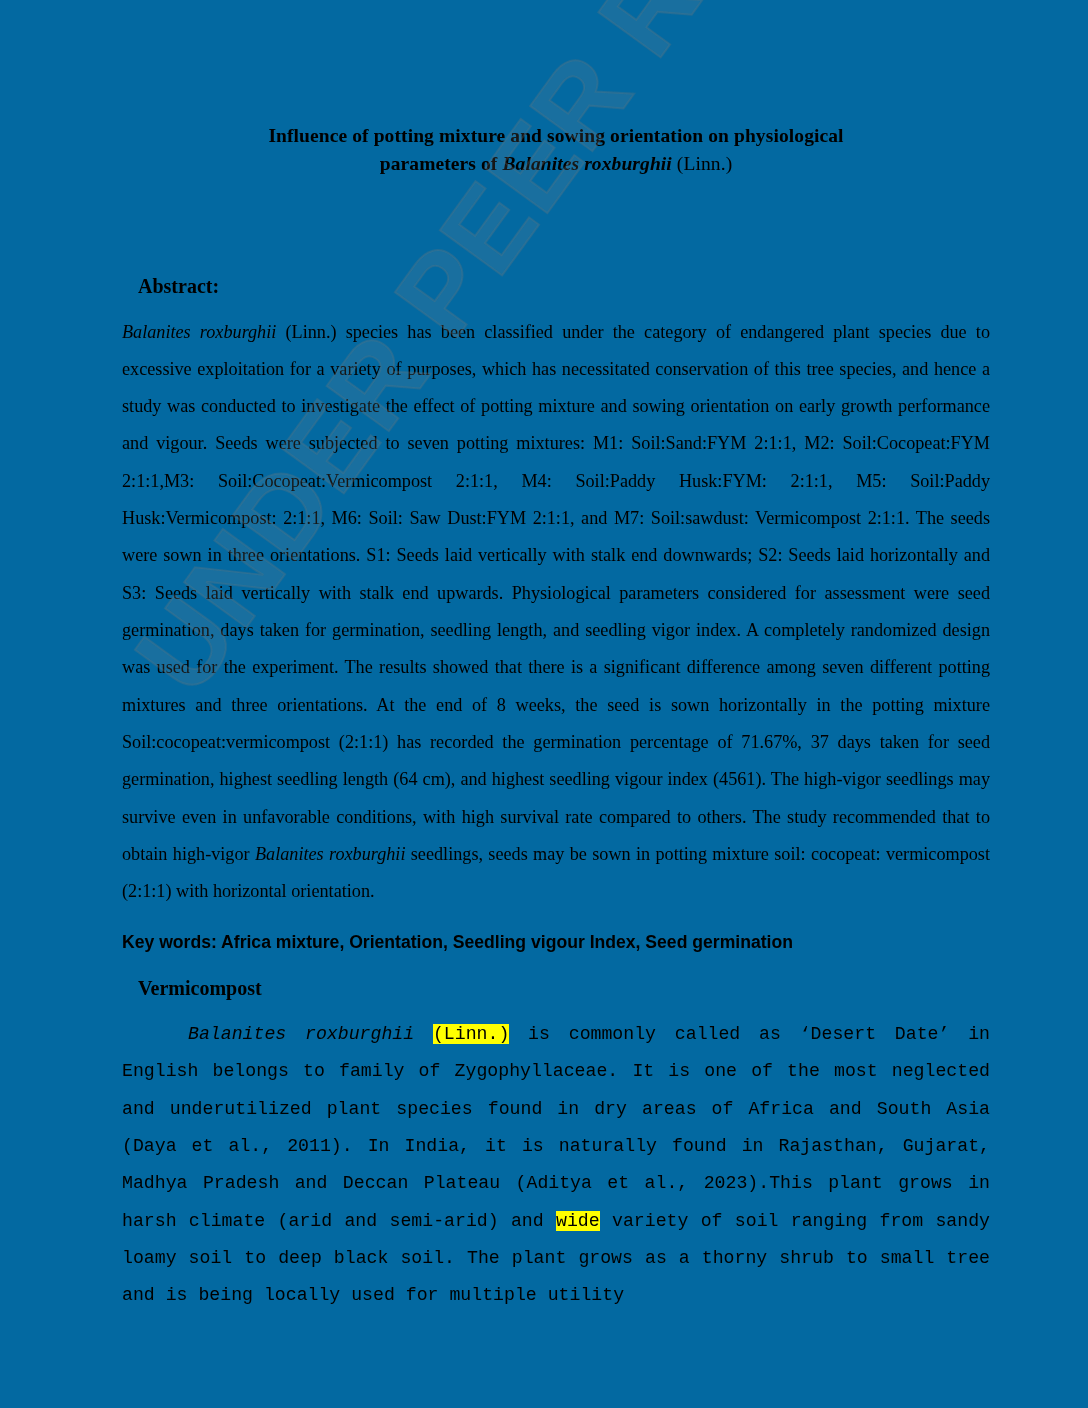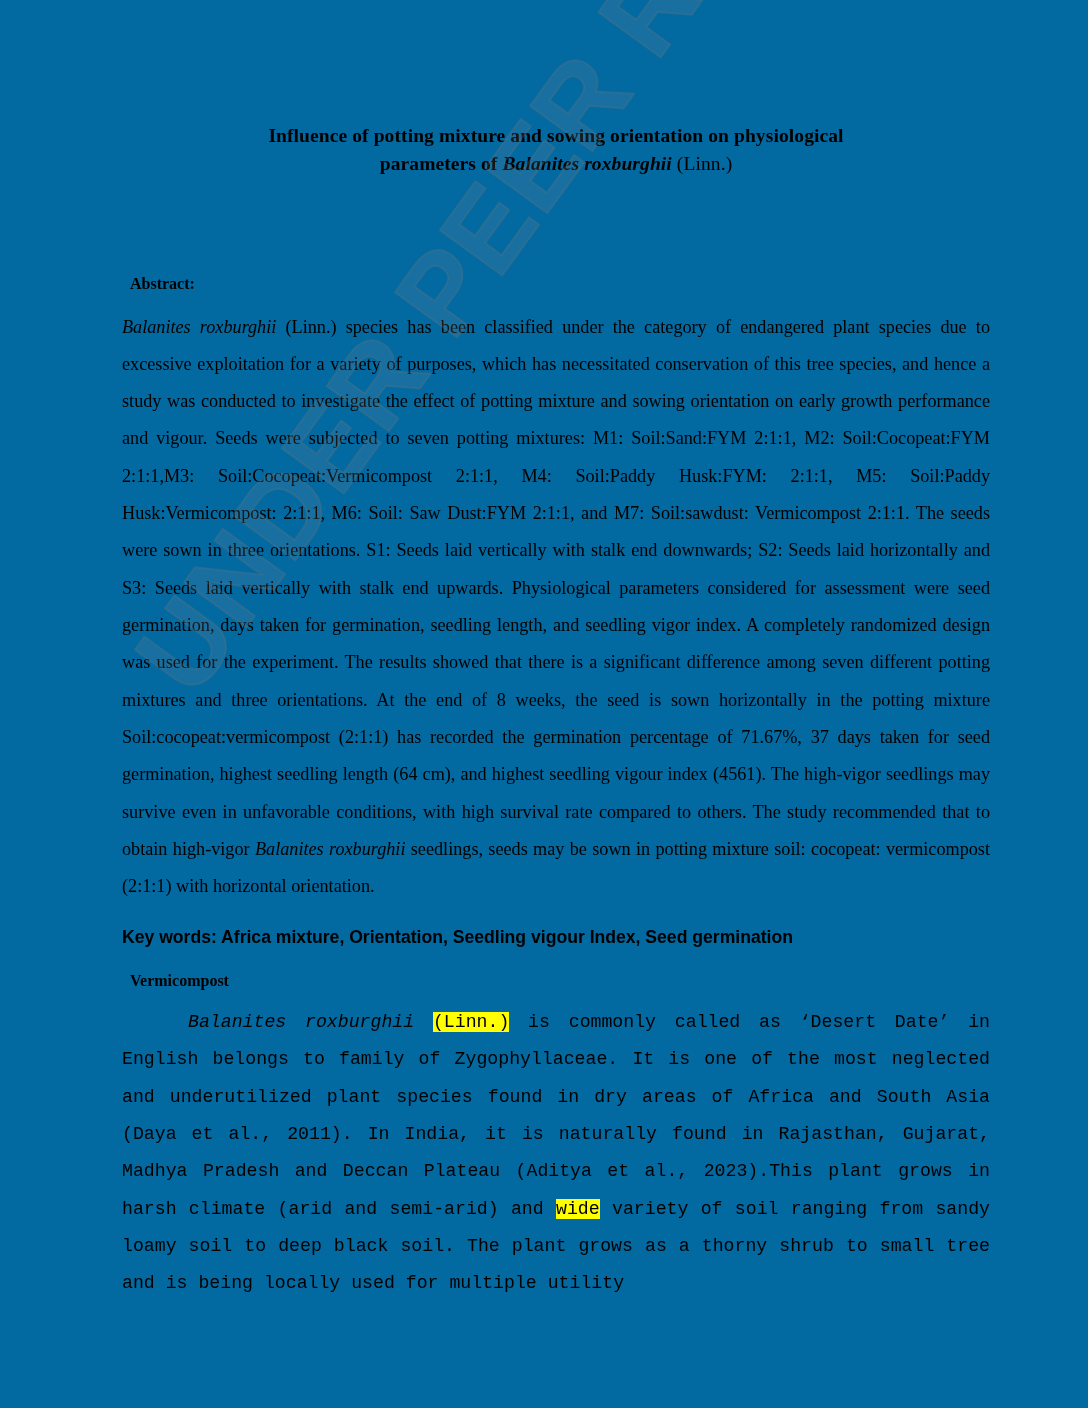--- a/index.html
+++ b/index.html
@@ -35,22 +35,22 @@
   .title .ital {
     font-style: italic;
   }
   .title .norm {
     font-weight: bold;
     font-style: normal;
   }
   .heading {
     font-family: "Liberation Serif", serif;
     font-weight: bold;
-    font-size: 16px;
-    margin: 8px;
+    font-size: 20px;
+    margin: 16px;
   }
   .abstract-heading {
     margin-top: 96px;
   }
   .intro-heading {
     margin-top: 22px;
   }
   .abstract-body {
     font-family: Liberation Serif, serif;
     font-size: 18.2px;

